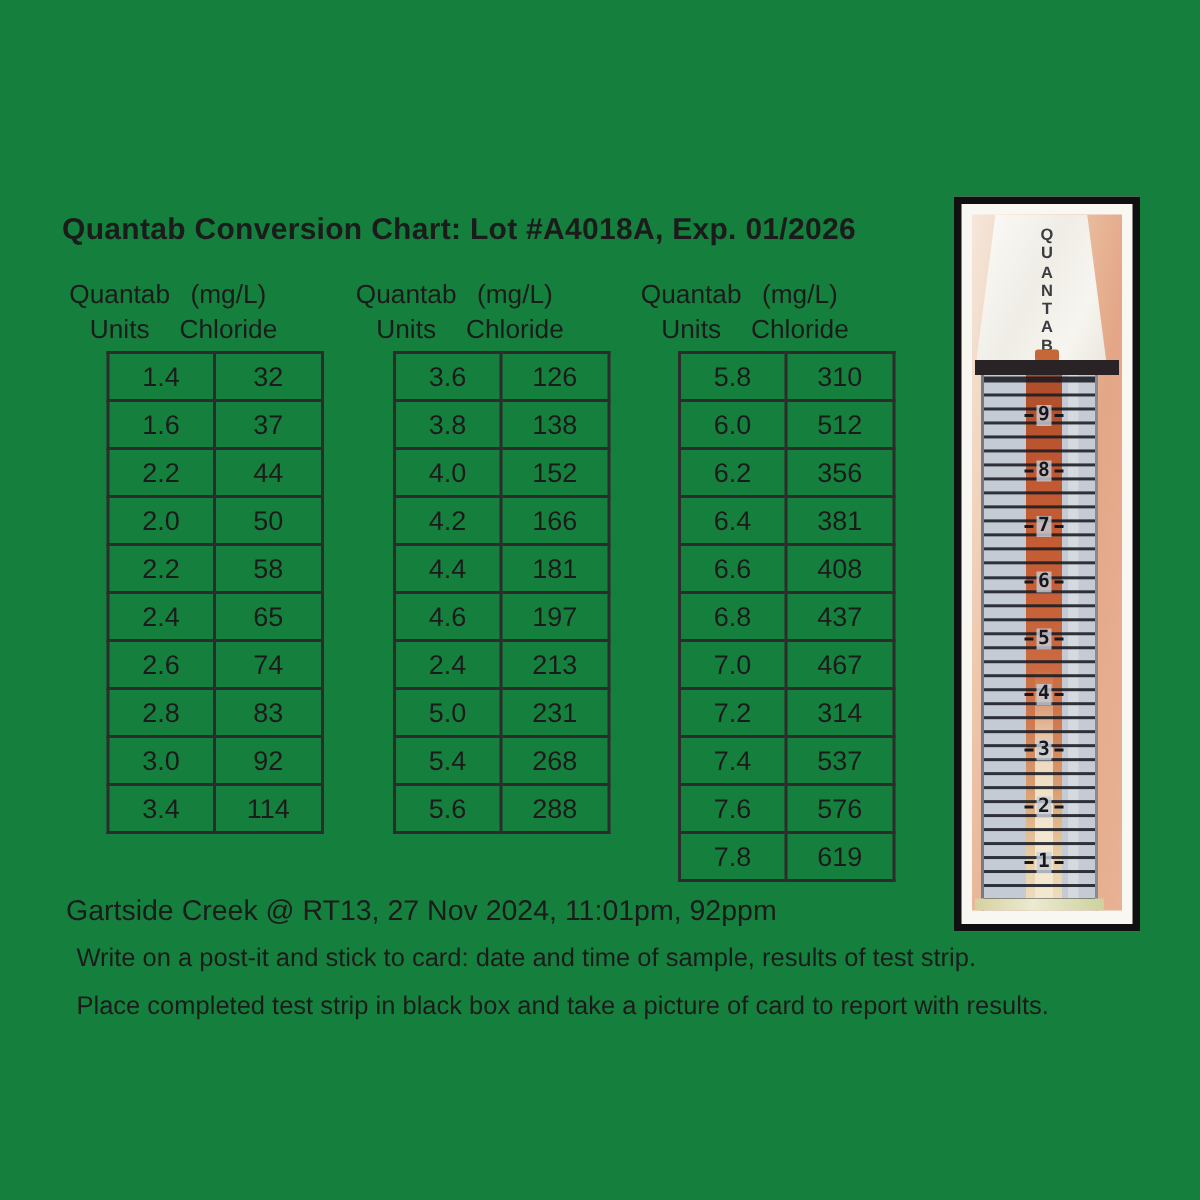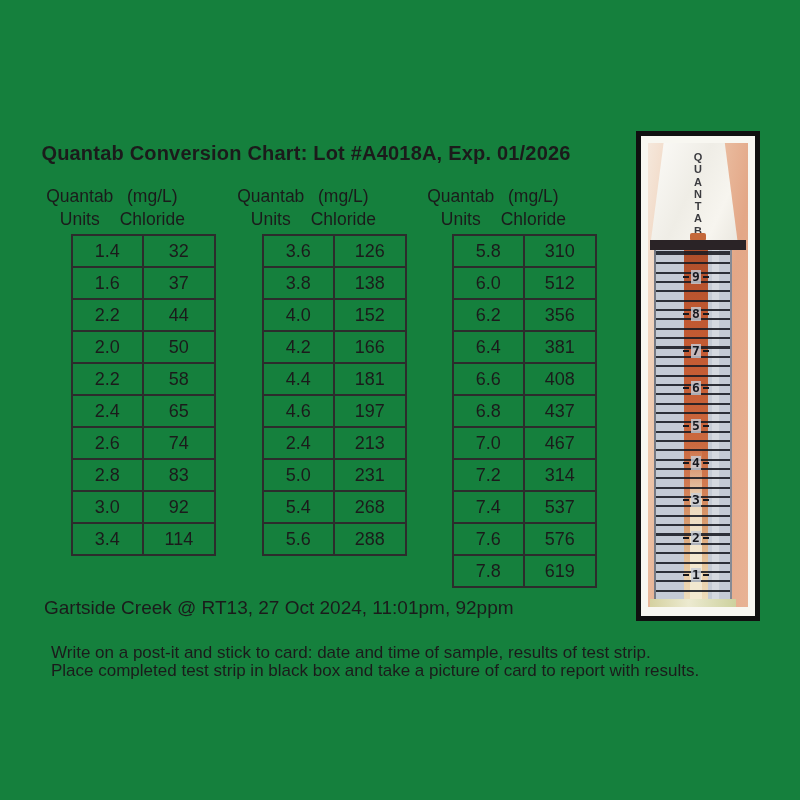--- a/index.html
+++ b/index.html
@@ -13,21 +13,21 @@
   .tbl-g0 { left:45px; } .tbl-g1 { left:236px; } .tbl-g2 { left:426px; }
   .tbl-head { display:grid; grid-template-columns:48% 52%; font-size:17.5px;
               line-height:23px; text-align:center; margin-bottom:3px; }
   table.conv { border-collapse:collapse; width:100%; table-layout:fixed;
                border:2px solid #2c2c2c;margin-left:26px; }
   .conv td { border:2px solid #2c2c2c; height:30px; text-align:center;
              font-size:18px; padding:0; }
   .conv td:first-child { width:48%; }
 
   .sample-line { position:absolute; left:44px; top:597px; font-size:19px; }
-  .instr-1 { position:absolute; left:51px; top:629px; font-size:17px;margin-top:14px; }
+  .instr-1 { position:absolute; left:51px; top:629px; font-size:17px; }
   .instr-2 { position:absolute; left:51px; top:661px; font-size:17px; }
 
   
   .strip-box { position:absolute; left:636px; top:131px; width:124px; height:490px;
                border:5px solid #101010; background:#f8f7f1; box-sizing:border-box; }
   .photo { position:absolute; left:7px; right:7px; top:7px; bottom:9px; overflow:hidden;
            background:linear-gradient(100deg,#f5e8dc 0%,#eec9ae 30%,#e3a787 60%,#e8b294 100%); }
   .cap { position:absolute; left:3px; top:0; width:90px; height:97px;
          clip-path:polygon(14% 0, 82% 0, 96% 100%, 0 100%);
          background:linear-gradient(115deg,#fcfbf8 0%,#efede6 45%,#f7f5ef 75%,#e9e6de 100%); }
@@ -224,21 +224,21 @@
             <td>576</td>
           </tr>
           <tr>
             <td>7.8</td>
             <td>619</td>
           </tr>
         </tbody>
       </table>
   </div>
 
-  <div class="sample-line">Gartside Creek @ RT13, 27 Oct 2024, 11:01pm, 92ppm</div>
+  <div class="sample-line">Gartside Creek @ RT13, 27 Nov 2024, 11:01pm, 92ppm</div>
   <div class="instr-1">Write on a post-it and stick to card: date and time of sample, results of test strip.</div>
   <div class="instr-2">Place completed test strip in black box and take a picture of card to report with results.</div>
 
   <div class="strip-box">
     <div class="photo">
       <div class="cap"></div>
       <div class="brand">
           <span>Q</span>
           <span>U</span>
           <span>A</span>

